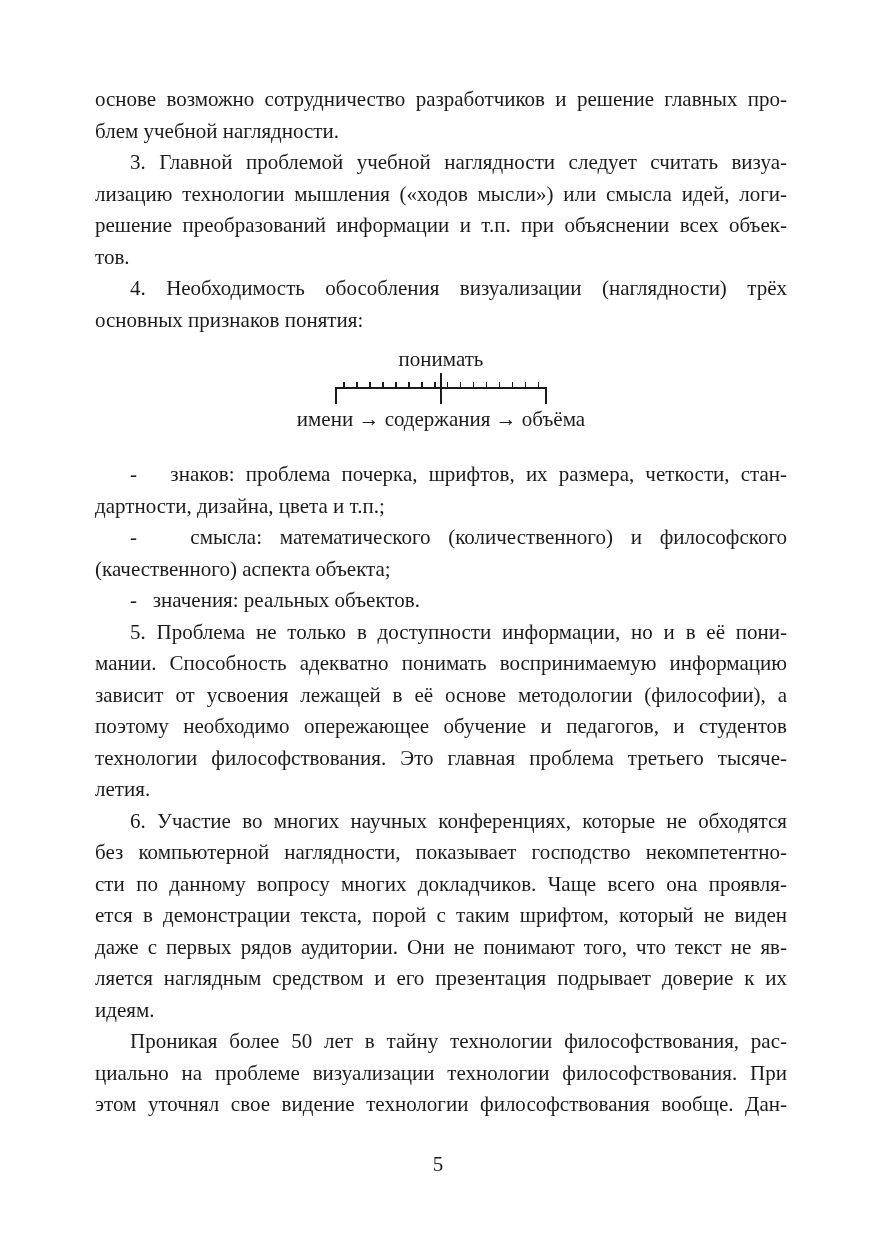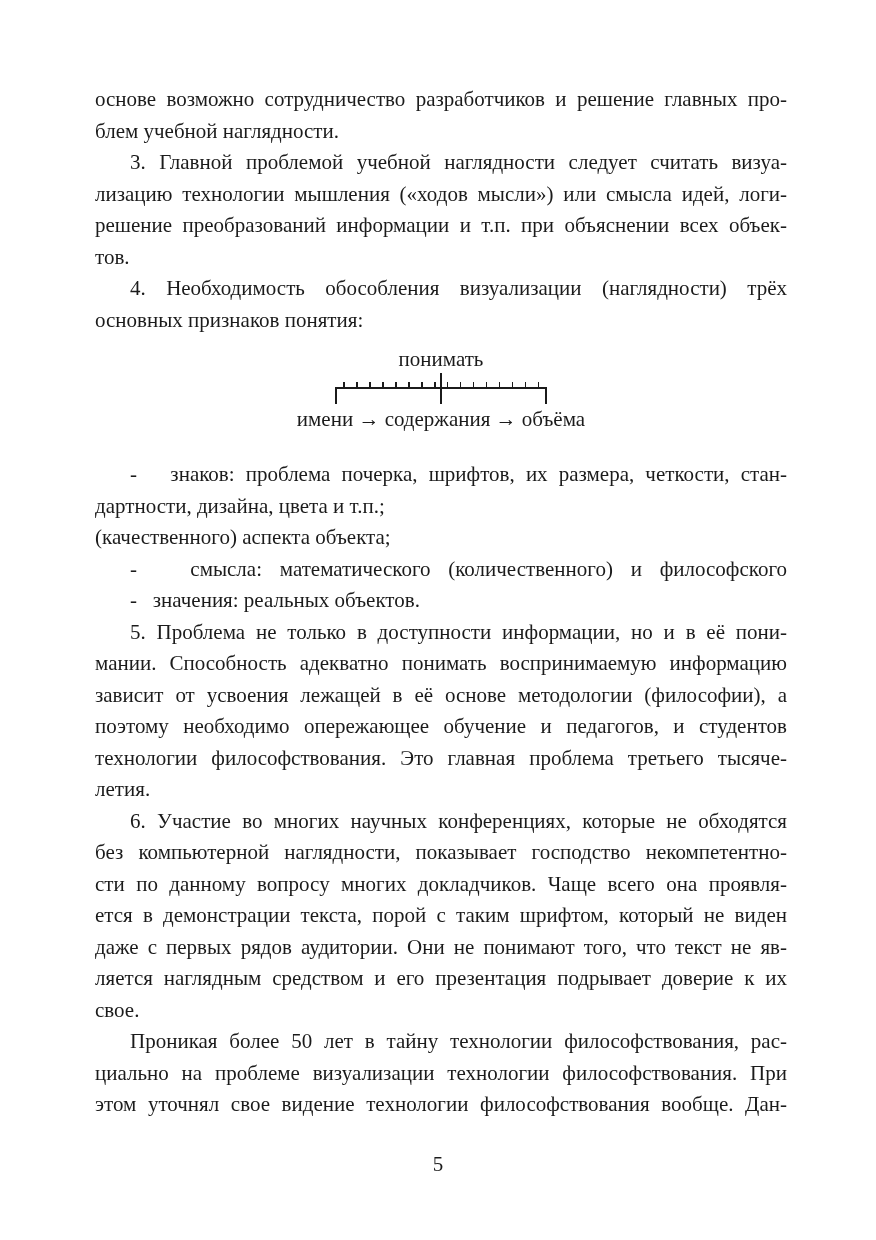--- a/index.html
+++ b/index.html
@@ -96,42 +96,42 @@
           <div class="end right"></div>
           <div class="center-line"></div>
         </div>
         <div class="diagram-bottom">имени → содержания → объёма</div>
       </div>
       <div class="para">
         <div class="line first">-&nbsp;&nbsp;&nbsp;знаков: проблема почерка, шрифтов, их размера, четкости, стан-</div>
         <div class="line last">дартности, дизайна, цвета и т.п.;</div>
       </div>
       <div class="para">
+        <div class="line first">-&nbsp;&nbsp;&nbsp;смысла: математического (количественного) и философского</div>
         <div class="line last">(качественного) аспекта объекта;</div>
-        <div class="line first">-&nbsp;&nbsp;&nbsp;смысла: математического (количественного) и философского</div>
       </div>
       <div class="para">
         <div class="line first last">-&nbsp;&nbsp;&nbsp;значения: реальных объектов.</div>
       </div>
       <div class="para">
         <div class="line first">5. Проблема не только в доступности информации, но и в её пони-</div>
         <div class="line">мании. Способность адекватно понимать воспринимаемую информацию</div>
         <div class="line">зависит от усвоения лежащей в её основе методологии (философии), а</div>
         <div class="line">поэтому необходимо опережающее обучение и педагогов, и студентов</div>
         <div class="line">технологии философствования. Это главная проблема третьего тысяче-</div>
         <div class="line last">летия.</div>
       </div>
       <div class="para">
         <div class="line first">6. Участие во многих научных конференциях, которые не обходятся</div>
         <div class="line">без компьютерной наглядности, показывает господство некомпетентно-</div>
         <div class="line">сти по данному вопросу многих докладчиков. Чаще всего она проявля-</div>
         <div class="line">ется в демонстрации текста, порой с таким шрифтом, который не виден</div>
         <div class="line">даже с первых рядов аудитории. Они не понимают того, что текст не яв-</div>
         <div class="line">ляется наглядным средством и его презентация подрывает доверие к их</div>
-        <div class="line last">свое.</div>
+        <div class="line last">идеям.</div>
       </div>
       <div class="para">
         <div class="line first">Проникая более 50 лет в тайну технологии философствования, рас-</div>
         <div class="line">циально на проблеме визуализации технологии философствования. При</div>
         <div class="line">этом уточнял свое видение технологии философствования вообще. Дан-</div>
       </div>
     </div>
   <div class="page-number">5</div>
 </div>
 

